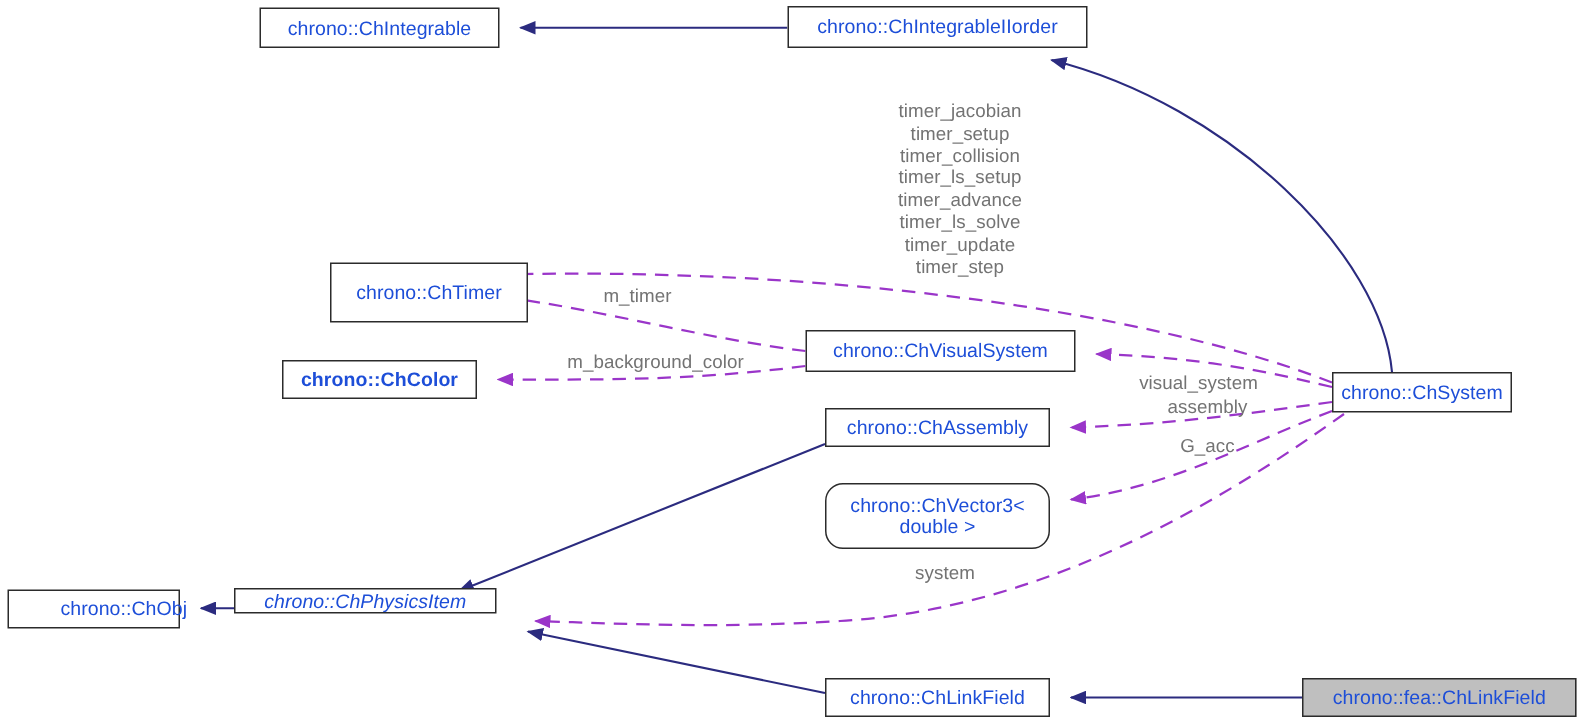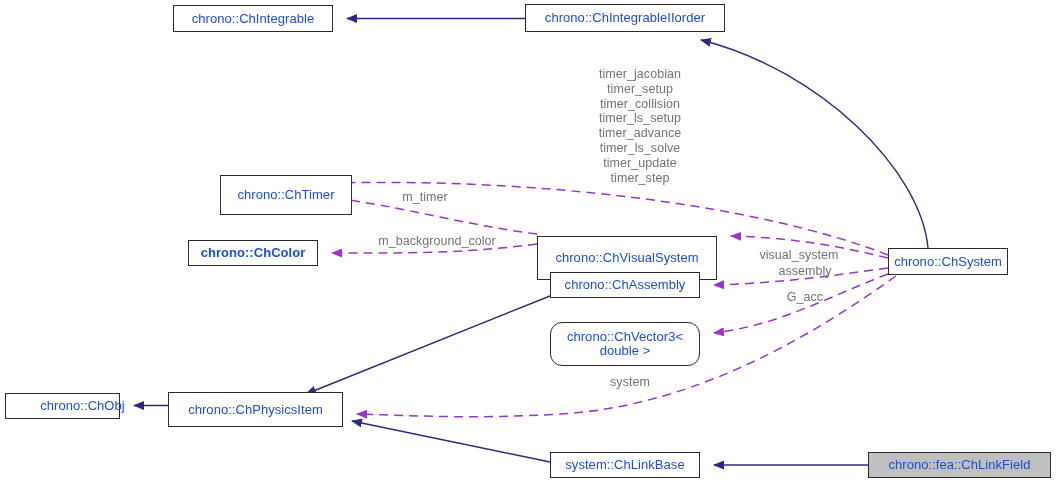--- a/index.html
+++ b/index.html
@@ -122,34 +122,34 @@
   </svg>
 
   <div class="node" style="left:173px; top:5px; width:160px; height:27px;">chrono::ChIntegrable</div>
 
   <div class="node" style="left:525px; top:4px; width:200px; height:28px;">chrono::ChIntegrableIIorder</div>
 
   <div class="node" style="left:188px; top:175px; width:132px; height:40px;margin-left:32px;">chrono::ChTimer</div>
 
   <div class="node" style="left:188px; top:240px; width:130px; height:26px;font-weight:bold;">chrono::ChColor</div>
 
-  <div class="node" style="left:537px; top:236px; width:180px; height:44px;">chrono::ChVisualSystem</div>
+  <div class="node" style="left:537px; top:220px; width:180px; height:28px;">chrono::ChVisualSystem</div>
 
   <div class="node" style="left:550px; top:272px; width:150px; height:26px;">chrono::ChAssembly</div>
 
   <div class="node" style="left:550px; top:322px; width:150px; height:44px;border-radius:12px;">chrono::ChVector3&lt;
 double &gt;</div>
 
   <div class="node" style="left:888px; top:248px; width:120px; height:27px;">chrono::ChSystem</div>
 
   <div class="node" style="left:5px; top:393px; width:115px; height:26px;padding-left:40px;">chrono::ChObj</div>
 
-  <div class="node" style="left:168px; top:392px; width:175px; height:35px;">chrono::ChPhysicsItem</div>
+  <div class="node" style="left:156px; top:392px; width:175px; height:17px;font-style:italic;">chrono::ChPhysicsItem</div>
 
-  <div class="node" style="left:550px; top:452px; width:150px; height:26px;">system::ChLinkBase</div>
+  <div class="node" style="left:550px; top:452px; width:150px; height:26px;">chrono::ChLinkField</div>
 
   <div class="node highlight" style="left:868px; top:452px; width:183px; height:26px;">chrono::fea::ChLinkField</div>
 
   <div class="edge-label" style="left:547px; top:67px; width:186px;">timer_jacobian
 timer_setup
 timer_collision
 timer_ls_setup
 timer_advance
 timer_ls_solve
 timer_update

